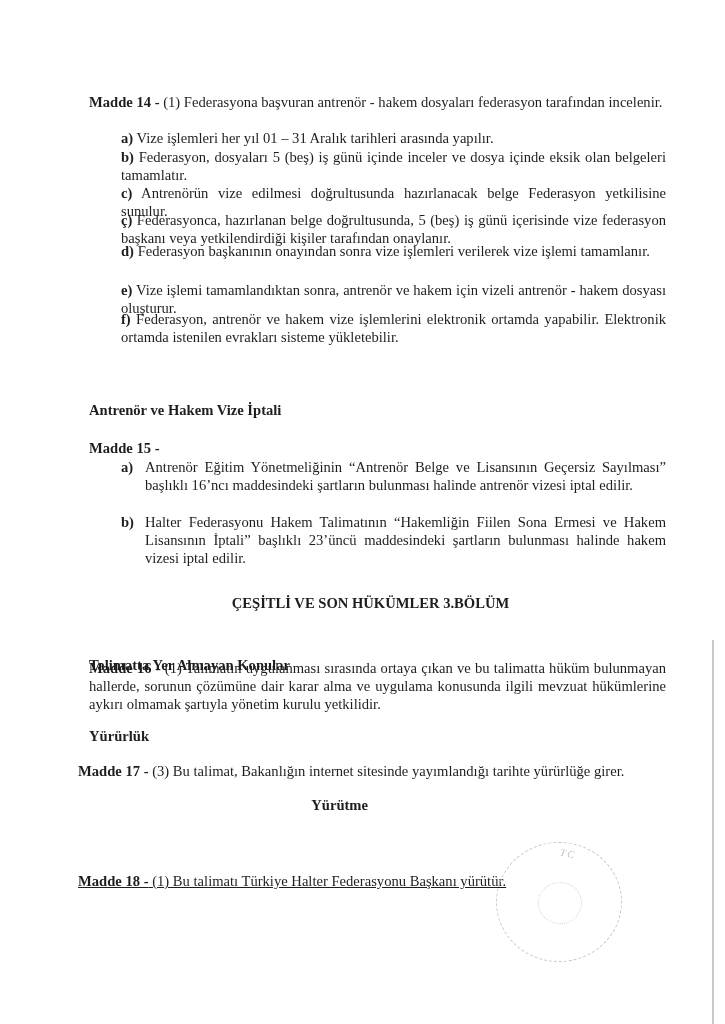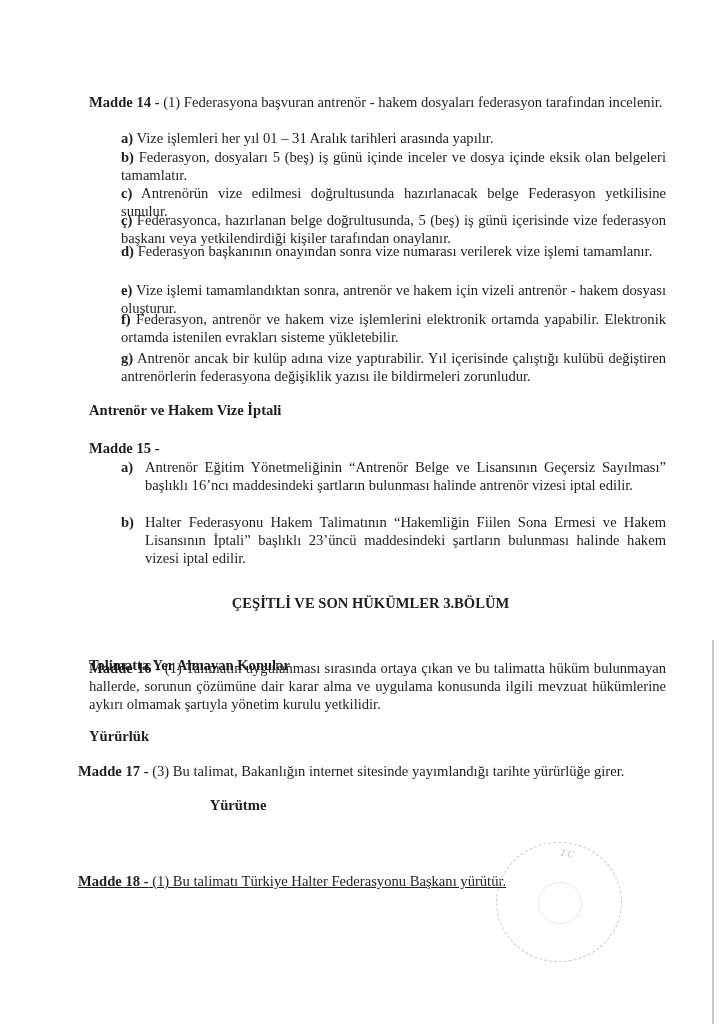--- a/index.html
+++ b/index.html
@@ -35,30 +35,27 @@
   <div class="p ind" style="top:148px;">
     <span class="b">b)</span><span> Federasyon, dosyaları 5 (beş) iş günü içinde inceler ve dosya içinde eksik olan belgeleri tamamlatır.</span>
   </div>
   <div class="p ind" style="top:184px;">
     <span class="b">c)</span><span> Antrenörün vize edilmesi doğrultusunda hazırlanacak belge Federasyon yetkilisine sunulur.</span>
   </div>
   <div class="p ind" style="top:211px;">
     <span class="b">ç)</span><span> Federasyonca, hazırlanan belge doğrultusunda, 5 (beş) iş günü içerisinde vize federasyon başkanı veya yetkilendirdiği kişiler tarafından onaylanır.</span>
   </div>
   <div class="p ind" style="top:242px;">
-    <span class="b">d)</span><span> Federasyon başkanının onayından sonra vize numarası verilerek vize işlemi tamamlanır.</span>
+    <span class="b">d)</span><span> Federasyon başkanının onayından sonra vize işlemleri verilerek vize işlemi tamamlanır.</span>
   </div>
   <div class="p ind" style="top:310px;">
     <span class="b">f)</span><span> Federasyon, antrenör ve hakem vize işlemlerini elektronik ortamda yapabilir. Elektronik ortamda istenilen evrakları sisteme yükletebilir.</span>
   </div>
   <div class="p ind" style="top:281px;">
     <span class="b">e)</span><span> Vize işlemi tamamlandıktan sonra, antrenör ve hakem için vizeli antrenör - hakem dosyası oluşturur.</span>
-  </div>
-  <div class="p ind" style="top:349px;">
-    <span class="b">g)</span><span> Antrenör ancak bir kulüp adına vize yaptırabilir. Yıl içerisinde çalıştığı kulübü değiştiren antrenörlerin federasyona değişiklik yazısı ile bildirmeleri zorunludur.</span>
   </div>
 
   <div class="p full b" style="top:401px;">Antrenör ve Hakem Vize İptali</div>
   <div class="p full b" style="top:439px;">Madde 15 -</div>
 
   <div class="p listind" style="top:458px; height:56px;">
     <span class="lbl">a)</span>
     <span class="lbody">Antrenör Eğitim Yönetmeliğinin “Antrenör Belge ve Lisansının Geçersiz Sayılması” başlıklı 16’ncı maddesindeki şartların bulunması halinde antrenör vizesi iptal edilir.</span>
   </div>
   <div class="p listind" style="top:513px; height:56px;">
@@ -71,21 +68,21 @@
 
   <div class="p full" style="top:659px;">
     <span class="b">Madde 16 -</span><span> (1) Talimatın uygulanması sırasında ortaya çıkan ve bu talimatta hüküm bulunmayan hallerde, sorunun çözümüne dair karar alma ve uygulama konusunda ilgili mevzuat hükümlerine aykırı olmamak şartıyla yönetim kurulu yetkilidir.</span>
   </div>
 
   <div class="p full b" style="top:727px;">Yürürlük</div>
   <div class="p" style="left:78px; width:640px; top:762px; text-align:left;">
     <span class="b">Madde 17 -</span><span> (3) Bu talimat, Bakanlığın internet sitesinde yayımlandığı tarihte yürürlüğe girer.</span>
   </div>
 
-  <div class="p b" style="left:88px; width:300px; top:796px; text-align:center;">Yürütme</div>
+  <div class="p b" style="left:68px; width:300px; top:796px; text-align:right;">Yürütme</div>
   <div class="p" style="left:78px; width:640px; top:872px; text-align:left;text-decoration:underline;">
     <span class="b">Madde 18 -</span><span> (1) Bu talimatı Türkiye Halter Federasyonu Başkanı yürütür.</span>
   </div>
 
   <div class="stamp"></div>
   <div class="stamp-inner"></div>
   <div class="stamp-text">TC</div>
 
   <div class="edge"></div>
 </div>

